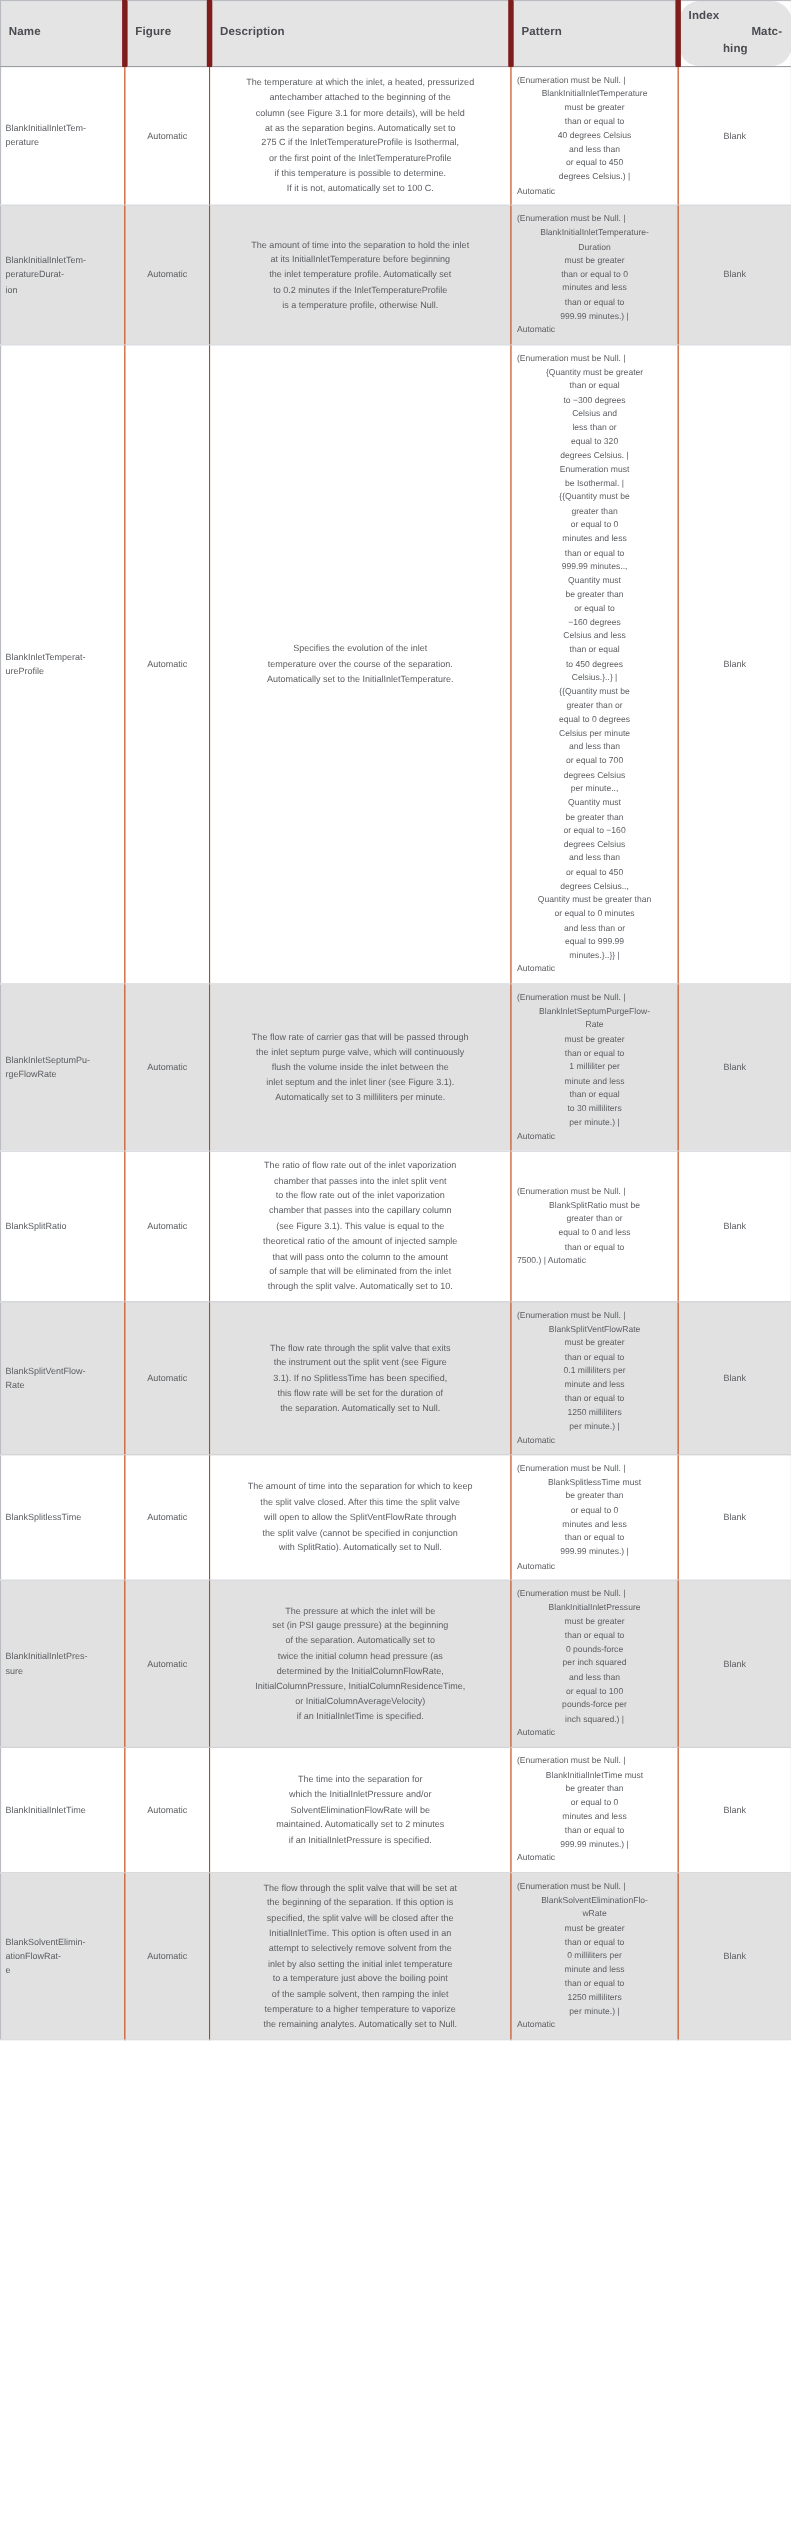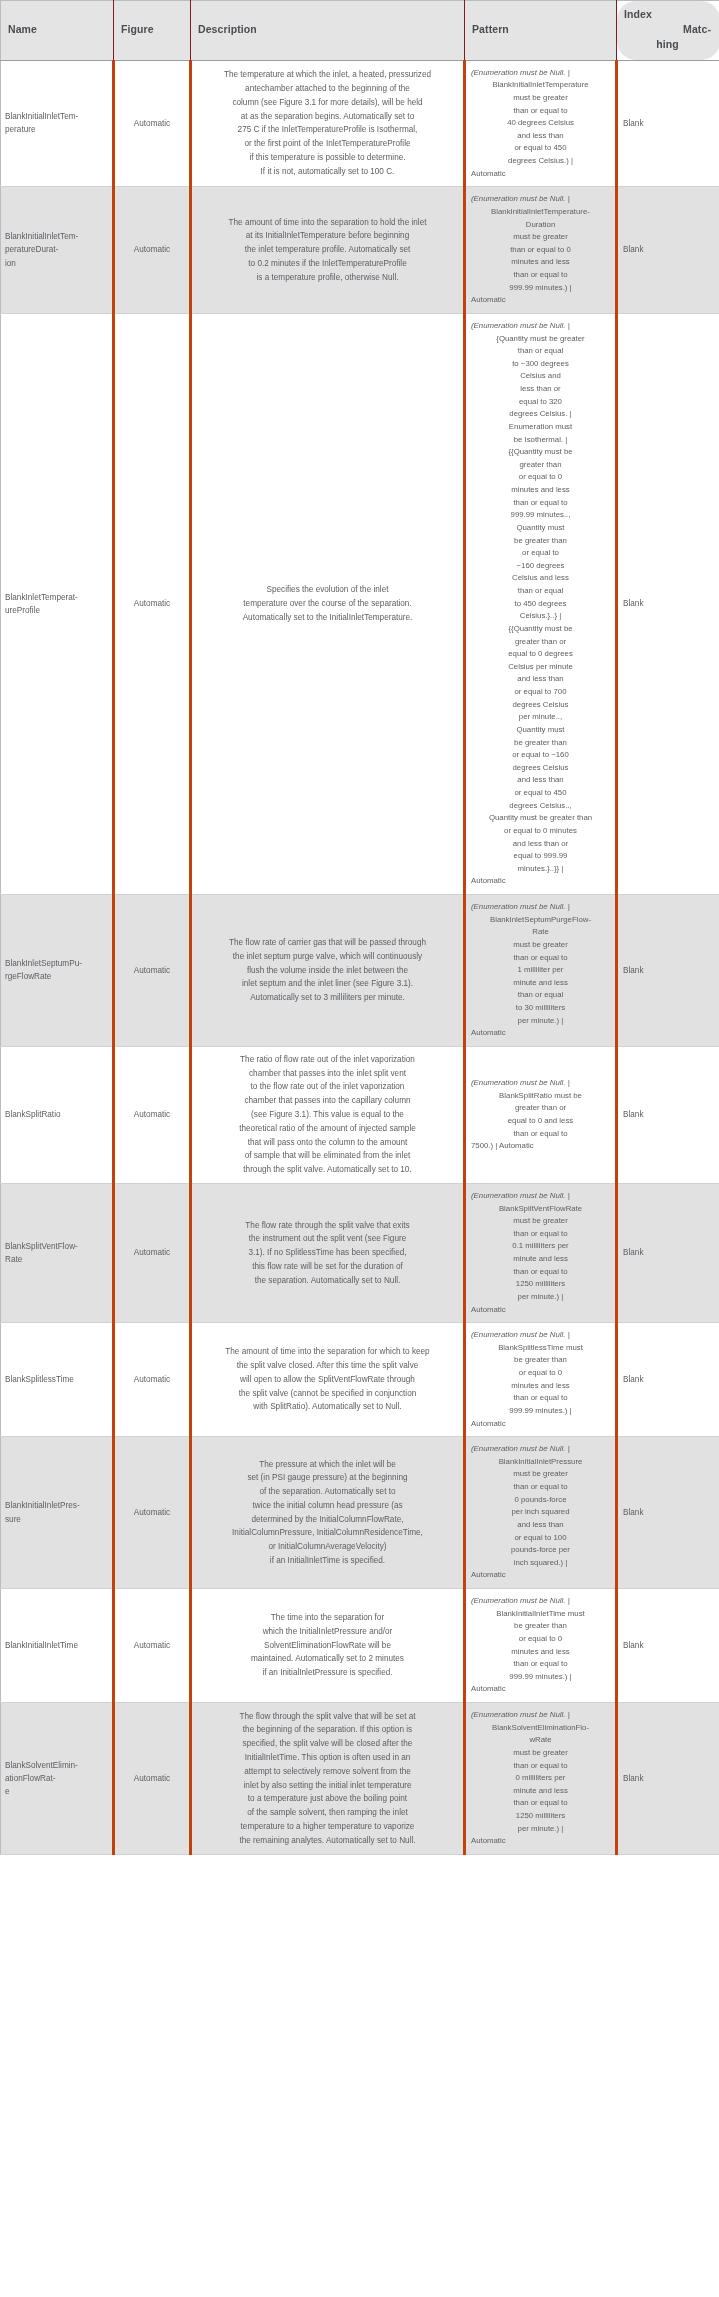--- a/index.html
+++ b/index.html
@@ -28,42 +28,42 @@
     border-bottom: 1px solid #b9bcc0;
   }
   table.param-table col.c-name    { width: 113px; }
   table.param-table col.c-default { width: 77px;  }
   table.param-table col.c-desc    { width: 274px; }
   table.param-table col.c-pattern { width: 152px; }
   table.param-table col.c-index   { width: 103px; }
 
   thead th {
     background: #e4e4e4;
-    border-right: 1px solid #7f1d1d;
+    border-right: 5px solid #7f1d1d;
     border-bottom: 1px solid #9a9da1;
     font-size: 10.5px;
     font-weight: bold;
     color: #4a4c50;
     text-align: left;
     vertical-align: middle;
     padding: 6px 7px 7px 7px;
     line-height: 1.45;
     letter-spacing: 0.1px;
   }
   thead th:last-child { border-right: none; border-radius: 19px; }
   thead th.th-index {
     text-align: right;
     padding-right: 8px;
   }
   thead th.th-index .idx-l1 { display:block; text-align:left; }
   thead th.th-index .idx-l2 { display:block; text-align:right; }
   thead th.th-index .idx-l3 { display:block; text-align:center; }
 
   tbody td {
-    border-right: 3px solid #c2410c;
+    border-right: 1px solid #c2410c;
     border-bottom: 1px solid #cfd1d4;
     font-size: 8.2px;
     line-height: 1.62;
     vertical-align: middle;
     padding: 6px 5px;
     color: #5c5e62;
   }
   tbody td:last-child { border-right: none; }
   tbody tr.row-odd  td { background: #ffffff; }
   tbody tr.row-even td { background: #e1e1e1; }
@@ -91,24 +91,24 @@
   }
   td.cell-desc .dline { display: block; white-space: nowrap; }
   td.cell-pattern {
     text-align: center;
     font-size: 7.8px;
     line-height: 1.62;
     padding-left: 4px;
     padding-right: 4px;
   }
   td.cell-pattern .pline { display: block; }
-  td.cell-pattern .pline.first { text-align: left; padding-left: 1px; font-style: italic; }
+  td.cell-pattern .pline.first { text-align: left; padding-left: 1px; }
   td.cell-pattern .pline.last  { text-align: left; padding-left: 1px; }
   td.cell-index {
-    text-align: left;
+    text-align: center;
     font-size: 8.2px;
   }
 </style>
 </head>
 <body>
 
 <div id="doc">
   <table class="param-table">
     <colgroup>
       <col class="c-name">

